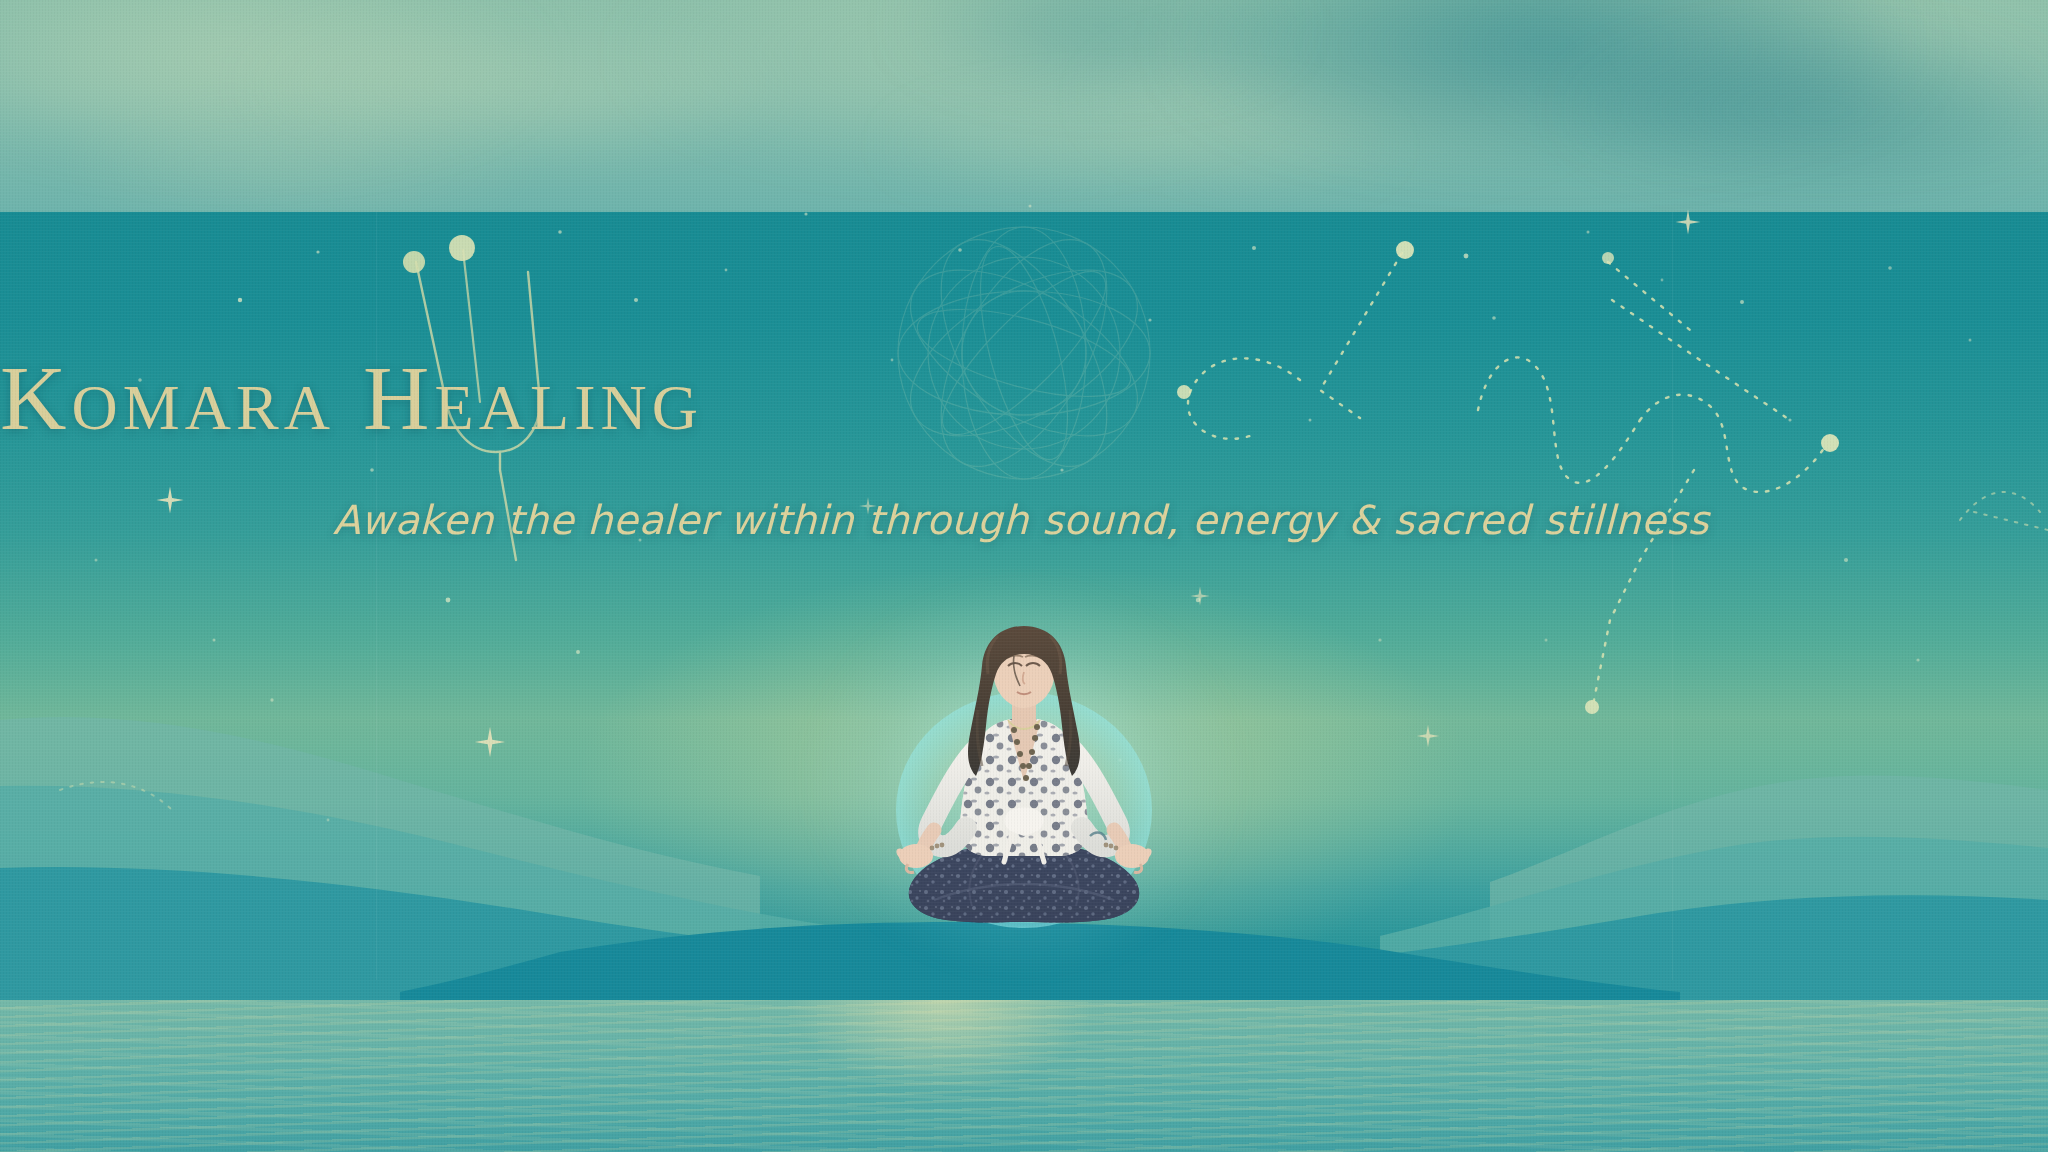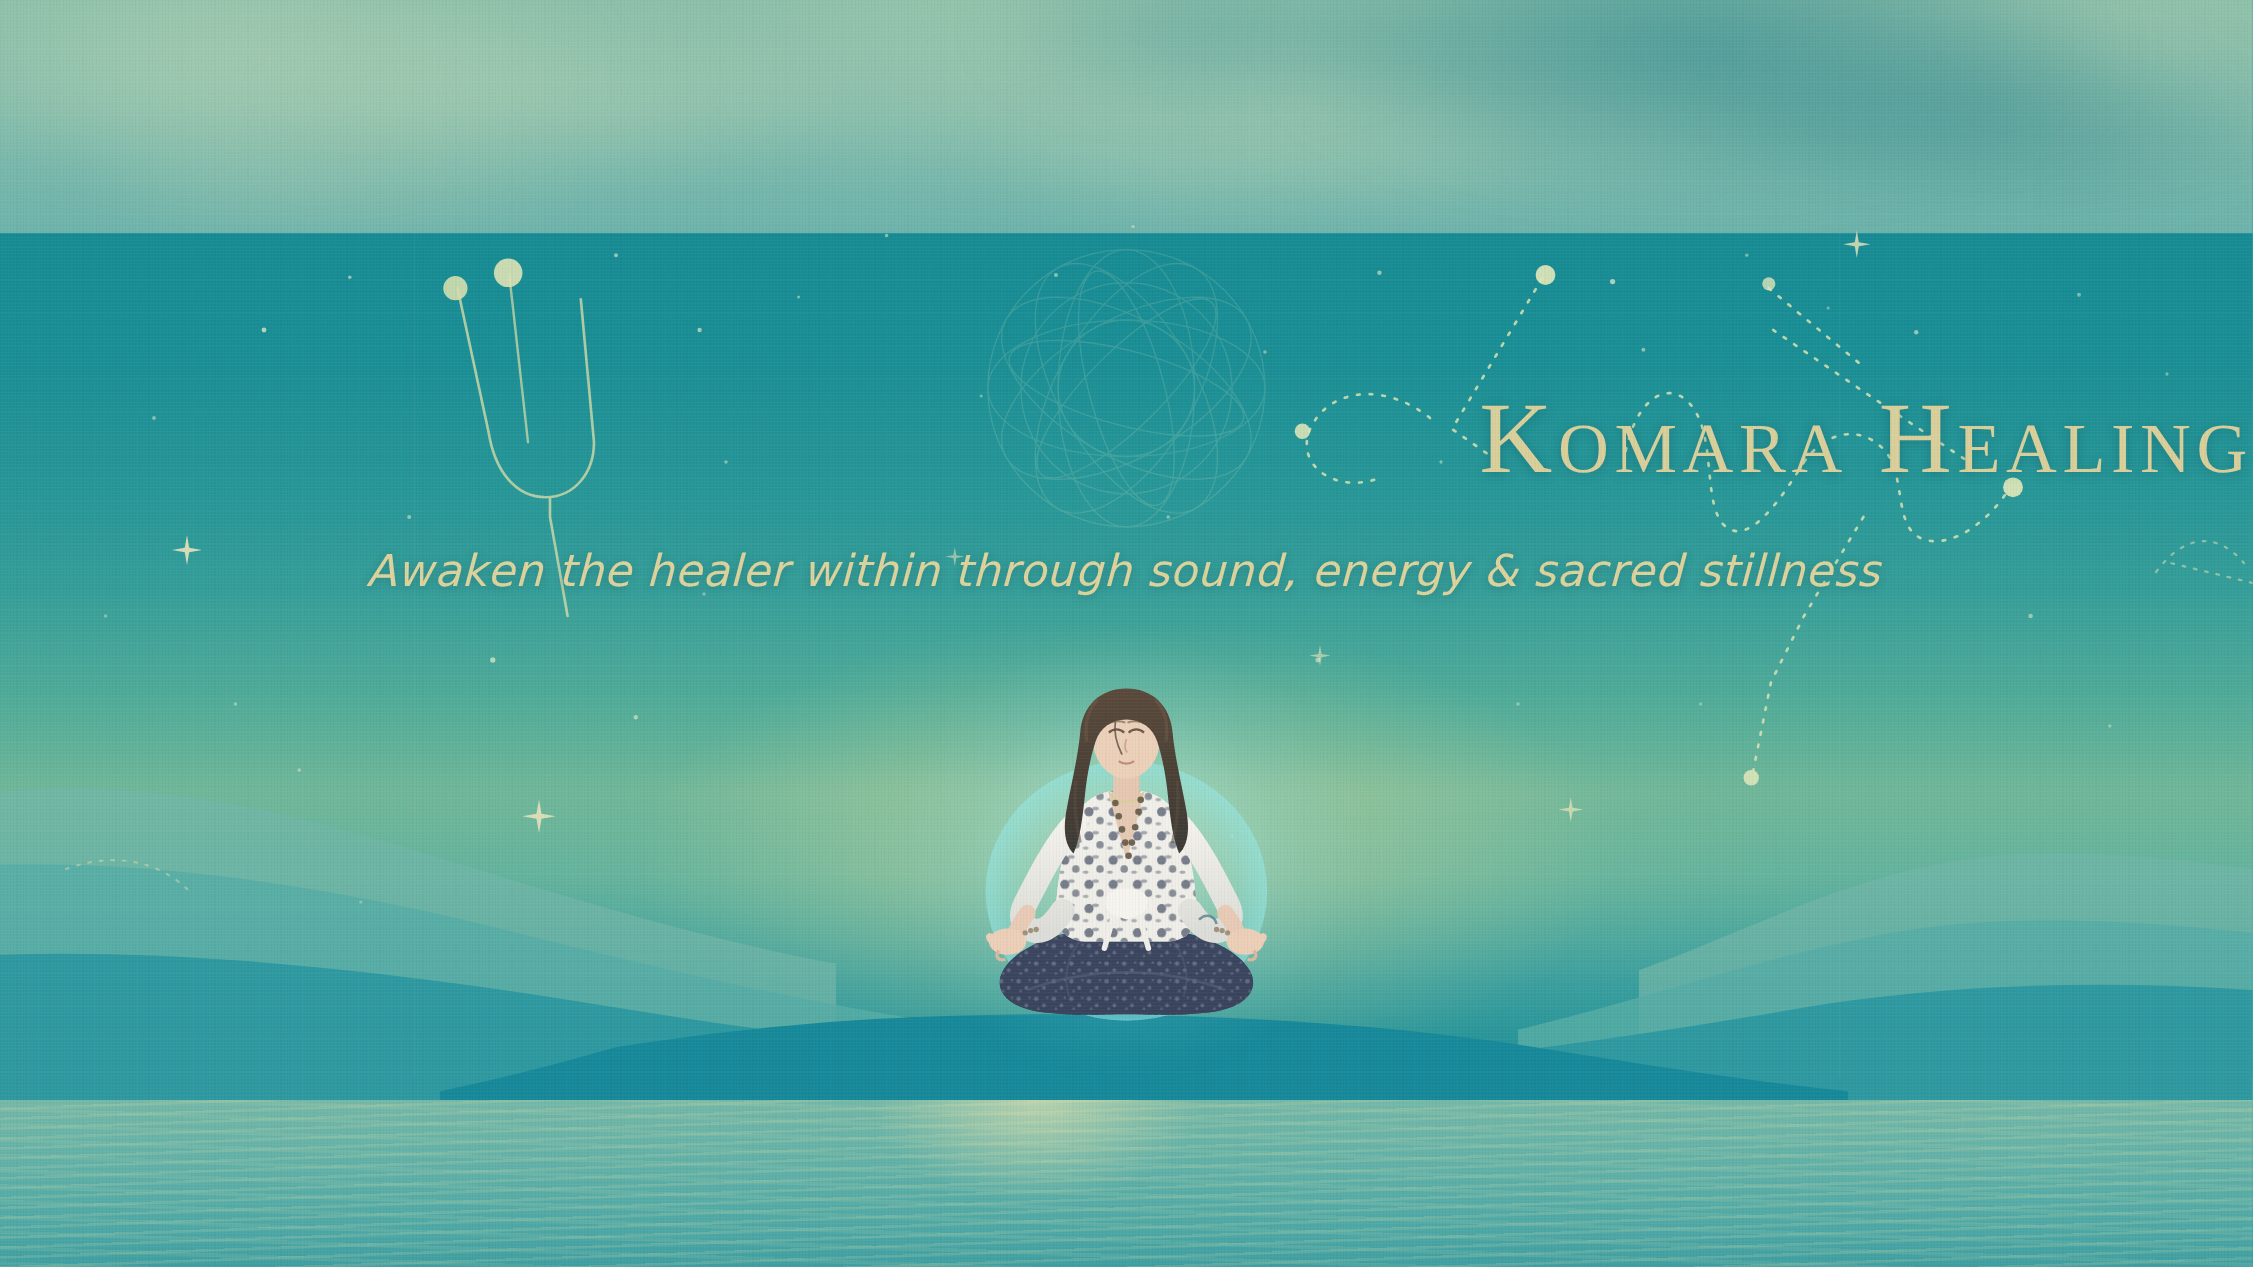--- a/index.html
+++ b/index.html
@@ -84,21 +84,21 @@
     width:430px;height:380px;border-radius:50%;
     background:radial-gradient(ellipse at 50% 48%,
       rgba(186,240,236,.55) 0%,
       rgba(150,225,225,.34) 28%,
       rgba(120,205,210,.18) 48%,
       rgba(110,190,200,0) 72%);
     filter:blur(12px);}
   .figure-svg{position:absolute;left:50%;top:0;transform:translateX(-50%);}
 
   
-  .title{position:absolute;left:0;right:0;top:352px;text-align:right;
+  .title{position:absolute;left:0;right:0;top:352px;text-align:left;
     font-family:"Liberation Serif","DejaVu Serif",serif;
     font-size:92px;line-height:1;letter-spacing:.055em;
     font-variant:small-caps;font-weight:400;
     color:#d8cf9b;
     text-shadow:0 2px 10px rgba(10,60,70,.30);
     white-space:nowrap;}
   .subtitle{position:absolute;left:0;right:0;top:498px;text-align:center;
     font-family:"DejaVu Sans","Liberation Sans",sans-serif;
     font-size:40px;line-height:1.1;letter-spacing:.012em;
     font-style:italic;font-weight:400;

